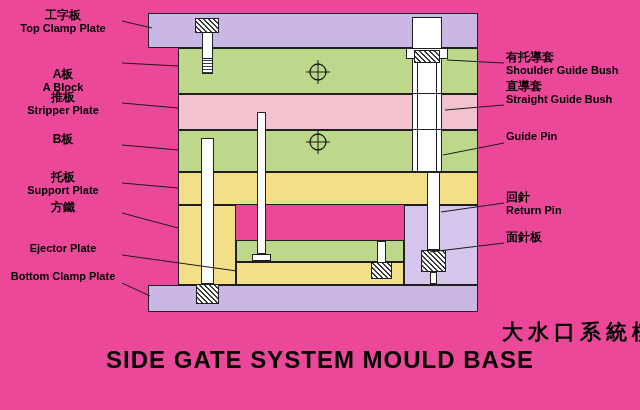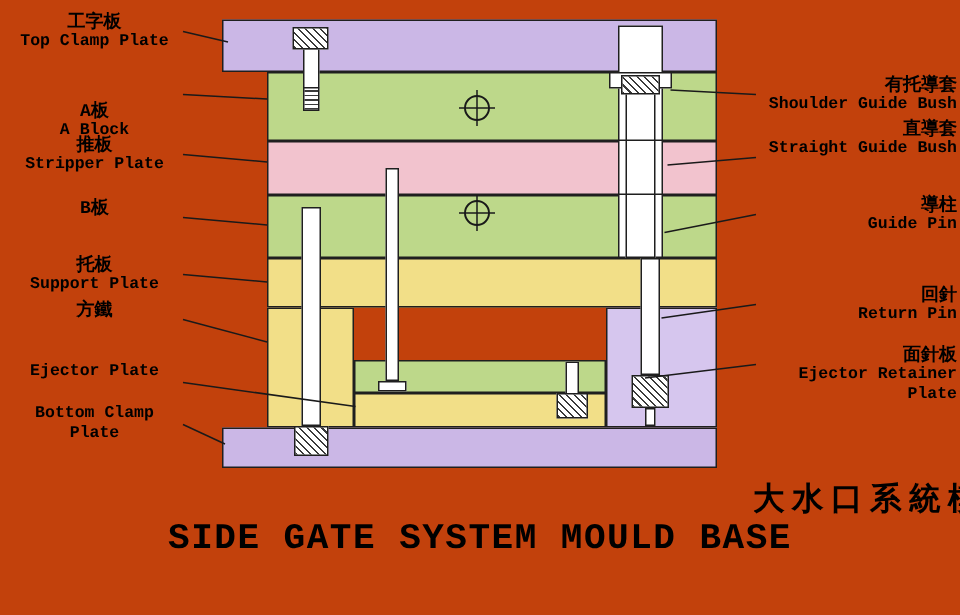--- a/index.html
+++ b/index.html
@@ -1,18 +1,18 @@
 <!DOCTYPE html>
 <html style="--plate_purple: #cbb7e6; --plate_purple_light: #d6c6ee; --plate_green: #bdd88a; --plate_pink: #f2c3ce; --plate_yellow: #f2df88; --outline: #1f1f1f;"><head>
 <meta charset="utf-8">
 <style>
   html,body { margin:0; padding:0; background:#ffffff; }
   .canvas {
     position:relative; width:640px; height:410px; overflow:hidden;
-    background:#c2410c; font-family:Liberation Mono, monospace;
+    background:#ec4899; font-family:Liberation Sans, sans-serif;
     color:#000;
   }
   .abs { position:absolute; box-sizing:border-box; }
   .plate { border:1px solid #1f1f1f; z-index:1; }
   .purple { background:var(--plate_purple,#cbb7e6); }
   .purple-lt { background:var(--plate_purple_light,#d6c6ee); }
   .green  { background:var(--plate_green,#bdd88a); }
   .pink   { background:var(--plate_pink,#f2c3ce); }
   .yellow { background:var(--plate_yellow,#f2df88); }
   .white-part { background:#ffffff; border:1px solid #1f1f1f; z-index:2; }
@@ -22,21 +22,21 @@
   }
   .threads {
     background-color:#ffffff; border:1px solid #1f1f1f; z-index:3;
     background-image:repeating-linear-gradient(0deg,#3a3a3a 0,#3a3a3a 1px,transparent 1px,transparent 3px);
   }
   .hline { background:#1f1f1f; height:1px; z-index:3; }
   .lbl { position:absolute; font-weight:bold; line-height:1.18; z-index:6; }
   .lbl .zh { font-size:12px; display:block; }
   .lbl .en { font-size:11px; display:block; }
   .lbl-left { left:4px; width:118px; text-align:center; }
-  .lbl-right { left:506px; width:132px; text-align:right; }
+  .lbl-right { left:506px; width:132px; text-align:left; }
   .leader { position:absolute; left:0; top:0; z-index:5; pointer-events:none; }
   .sym { position:absolute; z-index:4; }
   .title-zh {
     position:absolute; top:318px; left:0; width:100%; text-align:right;
     font-size:21px; font-weight:bold; letter-spacing:5px; z-index:6;padding-left:44px;
   }
   .title-en {
     position:absolute; top:346px; left:0; width:100%; text-align:center;
     font-size:24px; font-weight:800; letter-spacing:1px; z-index:6;
   }
@@ -141,28 +141,26 @@
 
   <div class="lbl lbl-right" style="top:50px">
     <span class="zh">有托導套</span>
     <span class="en">Shoulder Guide Bush</span>
   </div>
   <div class="lbl lbl-right" style="top:79px">
     <span class="zh">直導套</span>
     <span class="en">Straight Guide Bush</span>
   </div>
   <div class="lbl lbl-right" style="top:130px">
-    <span class="zh">導柱</span>
     <span class="en">Guide Pin</span>
   </div>
   <div class="lbl lbl-right" style="top:190px">
     <span class="zh">回針</span>
     <span class="en">Return Pin</span>
   </div>
   <div class="lbl lbl-right" style="top:230px">
     <span class="zh">面針板</span>
-    <span class="en">Ejector Retainer Plate</span>
   </div>
 
   <div class="title-zh">大水口系統模架</div>
   <div class="title-en">SIDE GATE SYSTEM MOULD BASE</div>
 
 </div>
 
 </body></html>

